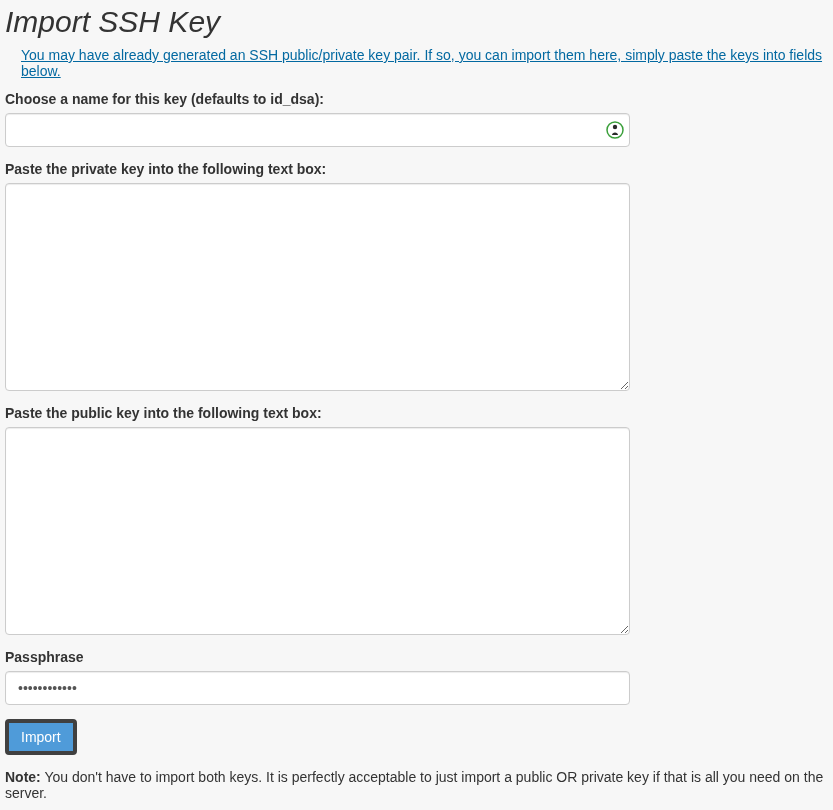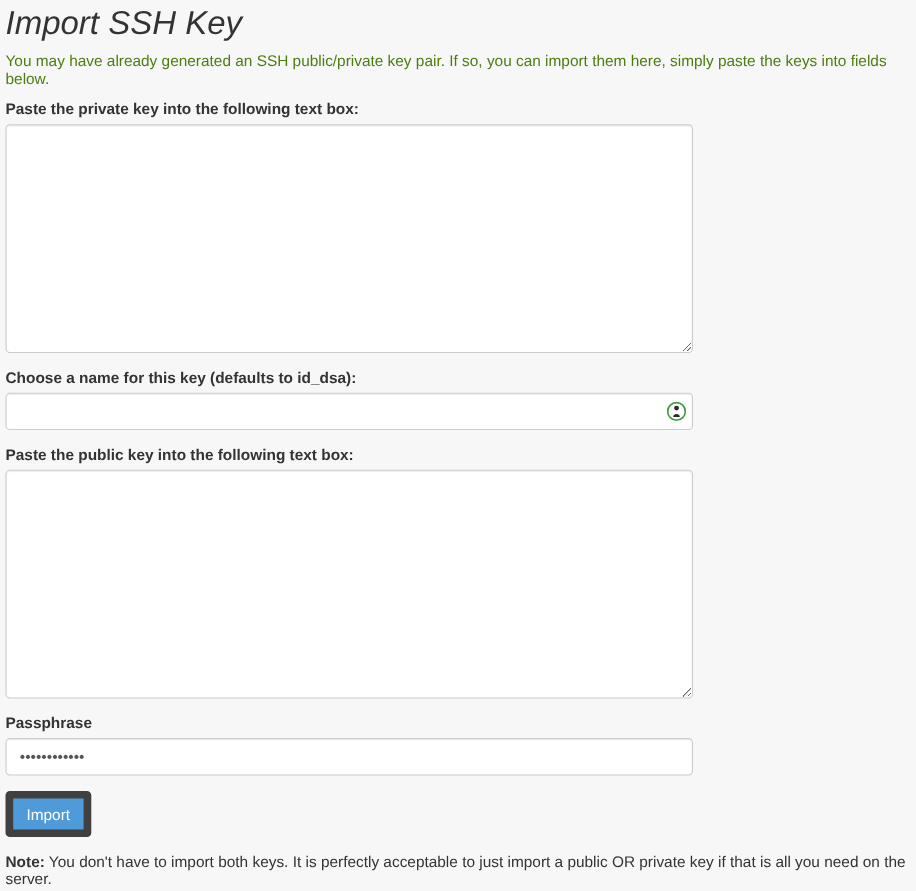--- a/index.html
+++ b/index.html
@@ -15,22 +15,23 @@
       width: 833px;
     }
     h1 {
       font-size: 30px;
       font-weight: 400;
       margin: 0 0 8px 0;
       color: #333;
       font-style: italic;
     }
     .intro {
-      margin: 0 0 12px 0;
-      color: #4d7c0f;
+      margin: 0 0 12px 16px;
+      color: #0369a1;
+      text-decoration: underline;
     }
     .form-group {
       margin-bottom: 14px;
     }
     label {
       display: block;
       font-weight: 700;
       margin-bottom: 6px;
       color: #333;
     }
@@ -72,21 +73,21 @@
     .key-icon {
       position: absolute;
       right: 6px;
       top: 50%;
       transform: translateY(-50%);
       width: 18px;
       height: 18px;
     }
     .btn-primary {
       background-color: #4f9bd9;
-      border: 7px solid #404040;
+      border: 4px solid #404040;
       color: #fff;
       padding: 6px 12px;
       font-size: 14px;
       border-radius: 4px;
       cursor: pointer;
       font-family: inherit;
     }
     .note {
       margin-top: 14px;
       margin-bottom: 14px;
@@ -107,36 +108,36 @@
   </style>
 </head>
 <body>
 
 <h1>Import SSH Key</h1>
 <p class="intro">You may have already generated an SSH public/private key pair. If so, you can import them here, simply paste the keys into fields below.</p>
 
 <div class="form-wrap">
 
   <div class="form-group">
-    <label>Paste the private key into the following text box:</label>
-    <textarea class="textarea-private" style=""></textarea>
-  </div>
-
-  <div class="form-group">
     <label>Choose a name for this key (defaults to id_dsa):</label>
     <div class="input-wrap">
       <input type="text" value="" style="">
       <span class="key-icon">
         <svg viewBox="0 0 18 18" xmlns="http://www.w3.org/2000/svg">
           <circle cx="9" cy="9" r="8" fill="#fff" stroke="#3a9f3a" stroke-width="1.5"></circle>
           <circle cx="9" cy="6" r="2.2" fill="#2a2a2a"></circle>
           <path d="M6 14 C6 10.5 12 10.5 12 14 Z" fill="#2a2a2a"></path>
         </svg>
       </span>
     </div>
+  </div>
+
+  <div class="form-group">
+    <label>Paste the private key into the following text box:</label>
+    <textarea class="textarea-private" style=""></textarea>
   </div>
 
   <div class="form-group">
     <label>Paste the public key into the following text box:</label>
     <textarea class="textarea-public" style=""></textarea>
   </div>
 
   <div class="form-group">
     <label>Passphrase</label>
     <input type="password" value="••••••••••••" style="">

